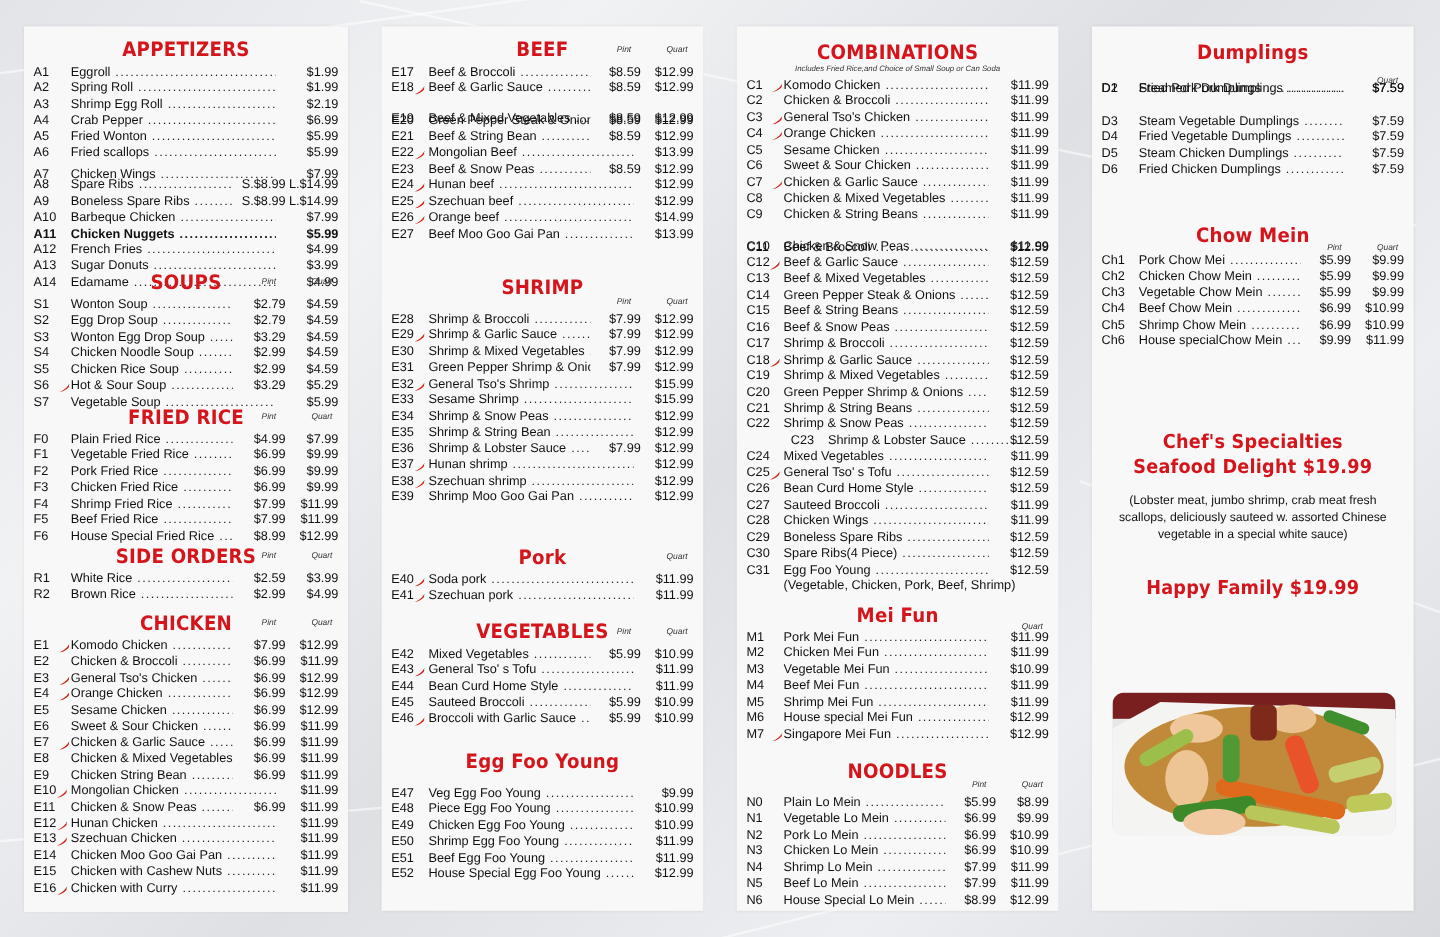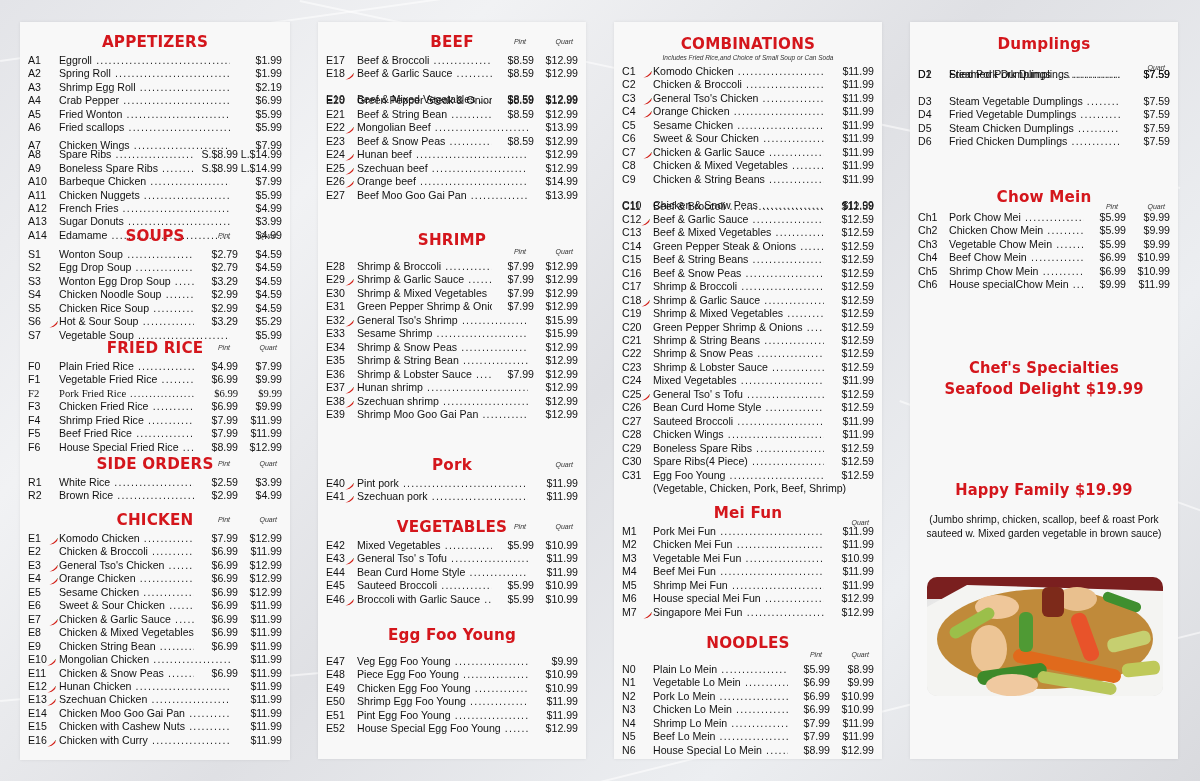--- a/index.html
+++ b/index.html
@@ -88,21 +88,21 @@
         <span class="code">A9</span>
         <span class="name" style="left: 39px; width: 135px;"><span class="t">Boneless Spare Ribs</span><span class="dots"> ......................................................................</span></span>
         <span class="p1v" style="right: 52px;">S.$8.99</span>
         <span class="p2v" style="right: 8px;">L.$14.99</span>
       </div>
       <div class="row" style="top: 143.05px;">
         <span class="code">A10</span>
         <span class="name" style="left: 39px; width: 171px;"><span class="t">Barbeque Chicken</span><span class="dots"> ......................................................................</span></span>
         <span class="p2v" style="right: 8px;">$7.99</span>
       </div>
-      <div class="row" style="top: 156.5px;">
+      <div class="row" style="top: 156.5px; font-weight: bold;">
         <span class="code">A11</span>
         <span class="name" style="left: 39px; width: 171px;"><span class="t">Chicken Nuggets</span><span class="dots"> ......................................................................</span></span>
         <span class="p2v" style="right: 8px;">$5.99</span>
       </div>
       <div class="row" style="top: 169.95px;">
         <span class="code">A12</span>
         <span class="name" style="left: 39px; width: 171px;"><span class="t">French Fries</span><span class="dots"> ......................................................................</span></span>
         <span class="p2v" style="right: 8px;">$4.99</span>
       </div>
       <div class="row" style="top: 183.4px;">
@@ -175,21 +175,21 @@
         <span class="name" style="left: 39px; width: 135px;"><span class="t">Plain Fried Rice</span><span class="dots"> ......................................................................</span></span>
         <span class="p1v" style="right: 52px;">$4.99</span>
         <span class="p2v" style="right: 8px;">$7.99</span>
       </div>
       <div class="row" style="top: 35.45px;">
         <span class="code">F1</span>
         <span class="name" style="left: 39px; width: 135px;"><span class="t">Vegetable Fried Rice</span><span class="dots"> ......................................................................</span></span>
         <span class="p1v" style="right: 52px;">$6.99</span>
         <span class="p2v" style="right: 8px;">$9.99</span>
       </div>
-      <div class="row" style="top: 48.9px; font-family: Liberation Serif, serif;">
+      <div class="row" style="top: 48.9px;">
         <span class="code">F2</span>
         <span class="name" style="left: 39px; width: 135px;"><span class="t">Pork Fried Rice</span><span class="dots"> ......................................................................</span></span>
         <span class="p1v" style="right: 52px;">$6.99</span>
         <span class="p2v" style="right: 8px;">$9.99</span>
       </div>
       <div class="row" style="top: 62.35px;">
         <span class="code">F3</span>
         <span class="name" style="left: 39px; width: 135px;"><span class="t">Chicken Fried Rice</span><span class="dots"> ......................................................................</span></span>
         <span class="p1v" style="right: 52px;">$6.99</span>
         <span class="p2v" style="right: 8px;">$9.99</span>
@@ -533,21 +533,21 @@
     </div>
     <div class="sec" style="top: 433px;">
       <div class="title" style="left: 0px; right: 0px; text-align: center; top: 0px;">Pork</div>
       <div class="colh" style="right: 13px; top: 6px;">Quart</div>
       <div class="row" style="top: 22px;">
         <span class="code">E40</span>
         <span class="pep" style="left: 27px;"><svg width="9" height="7" viewBox="0 0 9 7">
             <path d="M0.5,6.5 C3,6 6,4 8.3,0.6 C8.8,1.5 8.5,2.5 7.8,3.2 C6,5.2 3.2,6.6 0.5,6.5 Z" fill="#d21f17"></path>
             <path d="M8.2,0.6 L8.9,0.1" stroke="#3a7a22" stroke-width="0.8"></path>
           </svg></span>
-        <span class="name" style="left: 39px; width: 171px;"><span class="t">Pint pork</span><span class="dots"> ......................................................................</span></span>
+        <span class="name" style="left: 39px; width: 171px;"><span class="t">Soda pork</span><span class="dots"> ......................................................................</span></span>
         <span class="p2v" style="right: 8px;">$11.99</span>
       </div>
       <div class="row" style="top: 35.45px;">
         <span class="code">E41</span>
         <span class="pep" style="left: 27px;"><svg width="9" height="7" viewBox="0 0 9 7">
             <path d="M0.5,6.5 C3,6 6,4 8.3,0.6 C8.8,1.5 8.5,2.5 7.8,3.2 C6,5.2 3.2,6.6 0.5,6.5 Z" fill="#d21f17"></path>
             <path d="M8.2,0.6 L8.9,0.1" stroke="#3a7a22" stroke-width="0.8"></path>
           </svg></span>
         <span class="name" style="left: 39px; width: 171px;"><span class="t">Szechuan pork</span><span class="dots"> ......................................................................</span></span>
         <span class="p2v" style="right: 8px;">$11.99</span>
@@ -611,21 +611,21 @@
         <span class="name" style="left: 39px; width: 171px;"><span class="t">Chicken Egg Foo Young</span><span class="dots"> ......................................................................</span></span>
         <span class="p2v" style="right: 8px;">$10.99</span>
       </div>
       <div class="row" style="top: 70.35px;">
         <span class="code">E50</span>
         <span class="name" style="left: 39px; width: 171px;"><span class="t">Shrimp Egg Foo Young</span><span class="dots"> ......................................................................</span></span>
         <span class="p2v" style="right: 8px;">$11.99</span>
       </div>
       <div class="row" style="top: 83.8px;">
         <span class="code">E51</span>
-        <span class="name" style="left: 39px; width: 171px;"><span class="t">Pint Egg Foo Young</span><span class="dots"> ......................................................................</span></span>
+        <span class="name" style="left: 39px; width: 171px;"><span class="t">Beef Egg Foo Young</span><span class="dots"> ......................................................................</span></span>
         <span class="p2v" style="right: 8px;">$11.99</span>
       </div>
       <div class="row" style="top: 97.25px;">
         <span class="code">E52</span>
         <span class="name" style="left: 39px; width: 171px;"><span class="t">House Special Egg Foo Young</span><span class="dots"> ......................................................................</span></span>
         <span class="p2v" style="right: 8px;">$12.99</span>
       </div>
     </div>
   </div>
 <div class="panel p3">
@@ -759,21 +759,21 @@
       <div class="row" style="top: 300px;">
         <span class="code">C21</span>
         <span class="name" style="left: 39px; width: 171px;"><span class="t">Shrimp &amp; String Beans</span><span class="dots"> ......................................................................</span></span>
         <span class="p2v" style="right: 8px;">$12.59</span>
       </div>
       <div class="row" style="top: 313.45px;">
         <span class="code">C22</span>
         <span class="name" style="left: 39px; width: 171px;"><span class="t">Shrimp &amp; Snow Peas</span><span class="dots"> ......................................................................</span></span>
         <span class="p2v" style="right: 8px;">$12.59</span>
       </div>
-      <div class="row" style="top: 326.9px;">
+      <div class="row" style="top: 326.9px; margin-left: 37px;">
         <span class="code">C23</span>
         <span class="name" style="left: 39px; width: 171px;"><span class="t">Shrimp &amp; Lobster Sauce</span><span class="dots"> ......................................................................</span></span>
         <span class="p2v" style="right: 8px;">$12.59</span>
       </div>
       <div class="row" style="top: 340.35px;">
         <span class="code">C24</span>
         <span class="name" style="left: 39px; width: 171px;"><span class="t">Mixed Vegetables</span><span class="dots"> ......................................................................</span></span>
         <span class="p2v" style="right: 8px;">$11.99</span>
       </div>
       <div class="row" style="top: 353.8px;">
@@ -907,22 +907,22 @@
         <span class="code">N6</span>
         <span class="name" style="left: 39px; width: 135px;"><span class="t">House Special Lo Mein</span><span class="dots"> ......................................................................</span></span>
         <span class="p1v" style="right: 52px;">$8.99</span>
         <span class="p2v" style="right: 8px;">$12.99</span>
       </div>
     </div>
   </div>
 <div class="panel p4">
   <div class="title" style="left:0;right:0;text-align:center;top:336px;font-size:16px;">Chef's   Specialties</div>
   <div class="title" style="left:0;right:0;text-align:center;top:357px;font-size:16px;">Seafood Delight $19.99</div>
+  <div class="desc" style="top:389px;">(Lobster meat, jumbo shrimp, crab meat fresh scallops, deliciously sauteed w. assorted Chinese vegetable in a special white sauce)</div>
   <div class="title" style="left:0;right:0;text-align:center;top:458px;font-size:16px;">Happy Family $19.99</div>
-  <div class="desc" style="top:491px;">(Jumbo shrimp, chicken, scallop, beef &amp; roast Pork sauteed w. Mixed garden vegetable in brown sauce)</div>
   <div class="photo">
     <svg width="236" height="119" viewBox="0 0 236 119">
       <rect x="0" y="0" width="236" height="22" fill="#7a1f1f"></rect>
       <polygon points="0,30 40,8 236,14 236,119 0,119" fill="#f4f4f2"></polygon>
       <ellipse cx="118" cy="62" rx="108" ry="50" fill="#c08a3a"></ellipse>
       <ellipse cx="70" cy="30" rx="22" ry="12" fill="#efc79a"></ellipse>
       <ellipse cx="150" cy="22" rx="20" ry="12" fill="#e9c08e"></ellipse>
       <ellipse cx="62" cy="72" rx="18" ry="24" fill="#edc595"></ellipse>
       <rect x="115" y="10" width="22" height="30" rx="6" fill="#7d2a1a"></rect>
       <rect x="150" y="35" width="16" height="50" rx="7" fill="#e8532a" transform="rotate(-20 158 60)"></rect>

